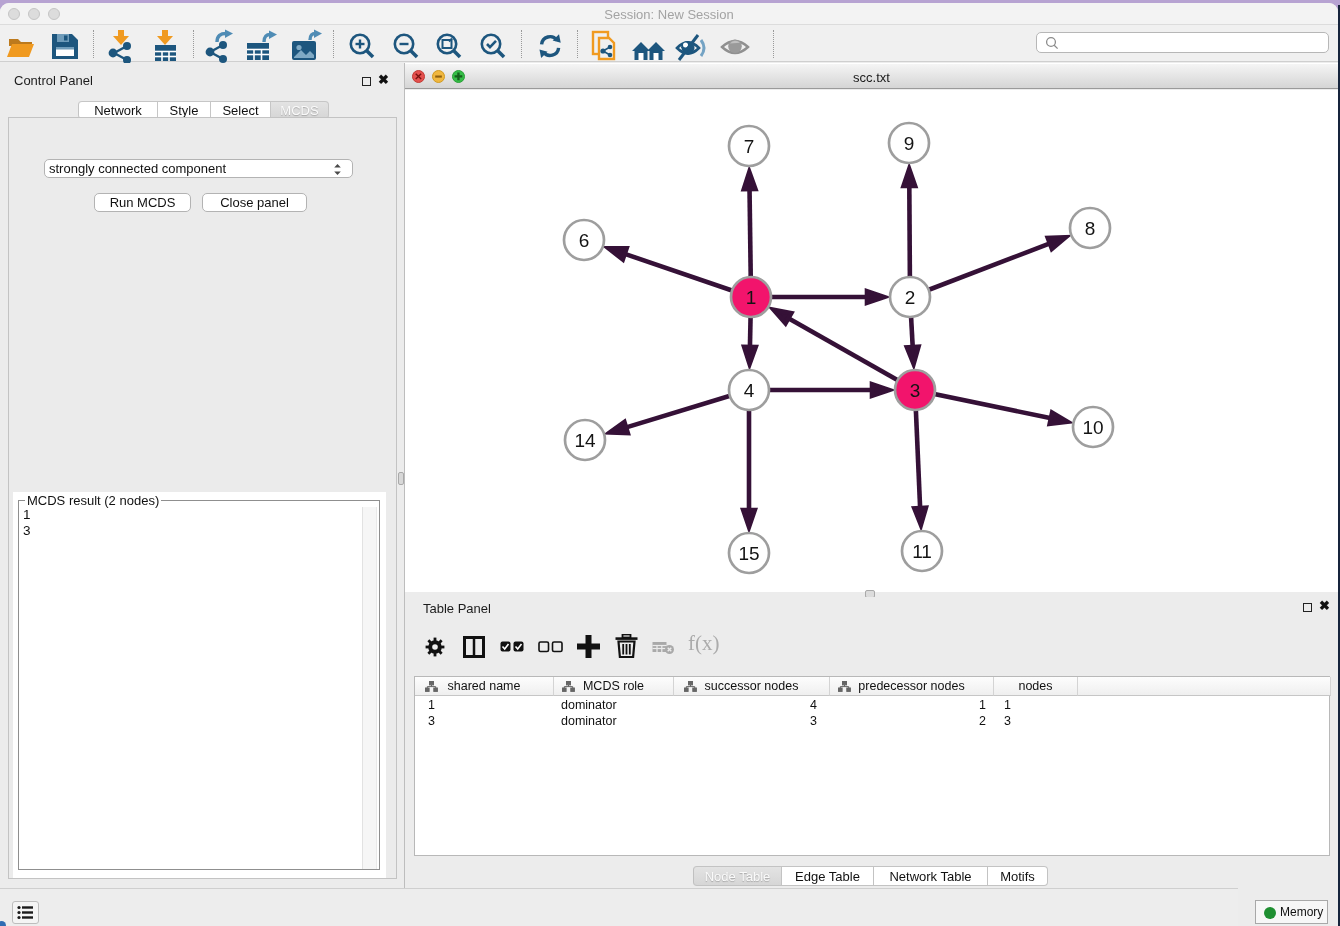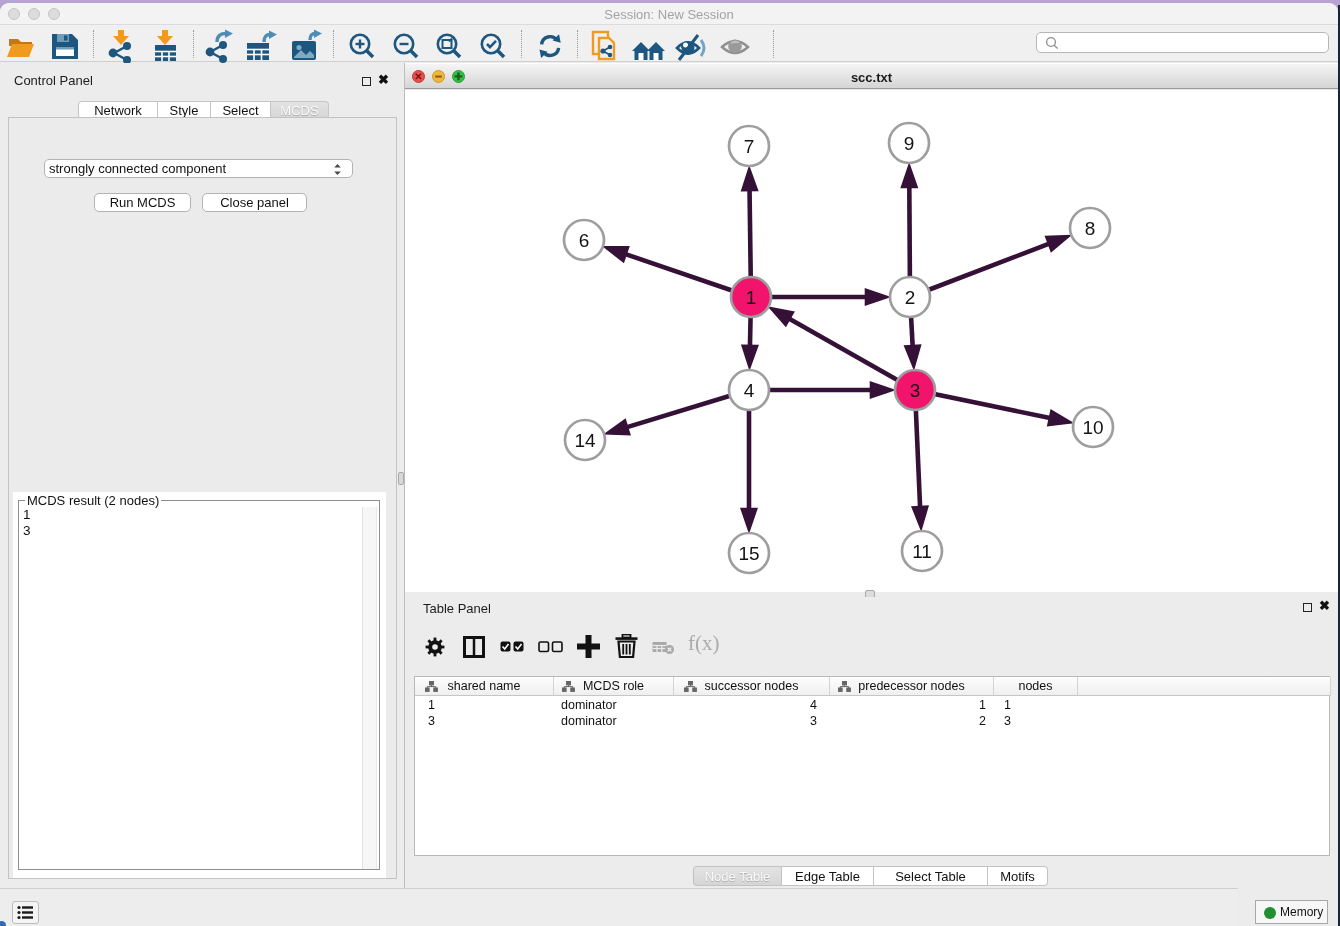--- a/index.html
+++ b/index.html
@@ -32,21 +32,21 @@
 #resFS{position:absolute;left:5px;top:8px;width:362px;height:370px;border:1px solid #8f8f8f;background:#fff}
 #resLegend{position:absolute;left:6px;top:-8px;background:#fff;font-size:13px;color:#111;padding:0 2px}
 #resTxt{position:absolute;left:4px;top:6px;font-size:13.5px;line-height:16px;color:#111}
 #resSB{position:absolute;right:2px;top:6px;width:15px;height:362px;background:#f6f6f6;border-left:1px solid #e2e2e2;border-right:1px solid #e9e9e9}
 #vsplit{position:absolute;left:404px;top:60px;width:1px;height:828px;background:#bdbdbd}
 #vhandle{position:absolute;left:398px;top:469px;width:6px;height:13px;background:#d8d8d8;border:1px solid #a9a9a9;border-radius:2px}
 
 #netpanel{position:absolute;left:405px;top:60px;width:933px;height:529px}
 #netTB{position:absolute;left:0;top:0;width:100%;height:26px;background:linear-gradient(#f6f6f6,#d5d5d5);border-bottom:1px solid #9a9a9a;box-shadow:inset 0 1px 0 #fff}
 .mtl{position:absolute;top:7px;width:13px;height:13px;border-radius:50%;font-size:10px;line-height:12px;text-align:center;font-weight:bold}
-#netTitle{position:absolute;top:7px;left:0;width:100%;text-align:center;font-size:13px;font-weight:bold;color:#1a1a1a}
+#netTitle{position:absolute;top:7px;left:0;width:100%;text-align:center;font-size:13px;font-weight:normal;color:#1a1a1a}
 #canvas{position:absolute;left:0;top:27px;width:933px;height:502px;background:#fff}
 #net text{font-family:"Liberation Sans",sans-serif;font-size:19px;fill:#141414;text-anchor:middle;stroke:none}
 #hsplit{position:absolute;left:405px;top:589px;width:933px;height:5px;background:#ececec}
 #hhandle{position:absolute;left:865px;top:587px;width:10px;height:8px;background:#dcdcdc;border:1px solid #a9a9a9;border-radius:2px}
 
 #tpanel{position:absolute;left:405px;top:594px;width:933px;height:291px;background:#ececec}
 #tpTitle{position:absolute;left:18px;top:4px;font-size:13px;color:#1c1c1c}
 #ttoolbar{position:absolute;left:0;top:24px;width:100%;height:50px}
 #tblWrap{position:absolute;left:9px;top:79px;width:916px;height:180px;background:#fff;border:1px solid #b8b8b8}
 .hcell{position:absolute;top:0;height:19px;background:linear-gradient(#fdfdfd,#efefef);border-right:1px solid #d4d4d4;border-bottom:1px solid #c6c6c6;font-size:12.5px;color:#111;text-align:center;line-height:18px}
@@ -416,21 +416,21 @@
           <span class="tcell" style="left:13px">3</span>
           <span class="tcell" style="left:146px">dominator</span>
           <span class="tcell" style="left:259px;width:143px;text-align:right;display:inline-block">3</span>
           <span class="tcell" style="left:415px;width:156px;text-align:right;display:inline-block">2</span>
           <span class="tcell" style="left:589px">3</span>
         </div>
     </div>
     <div id="btabs">
       <div class="btab tabsel" style="width:89px">Node Table</div>
       <div class="btab" style="width:92px">Edge Table</div>
-      <div class="btab" style="width:114px">Select Table</div>
+      <div class="btab" style="width:114px">Network Table</div>
       <div class="btab" style="width:60px">Motifs</div>
     </div>
   </div>
   <div id="statusbar">
     <div id="listBtn">
         <svg width="17" height="15" style="position:absolute;left:4px;top:3px" viewBox="0 0 17 15">
           <g fill="#1a1a1a">
             <circle cx="2" cy="2.5" r="1.6"></circle>
             <rect x="5" y="1.3" width="11" height="2.4"></rect>
             <circle cx="2" cy="7.5" r="1.6"></circle>

